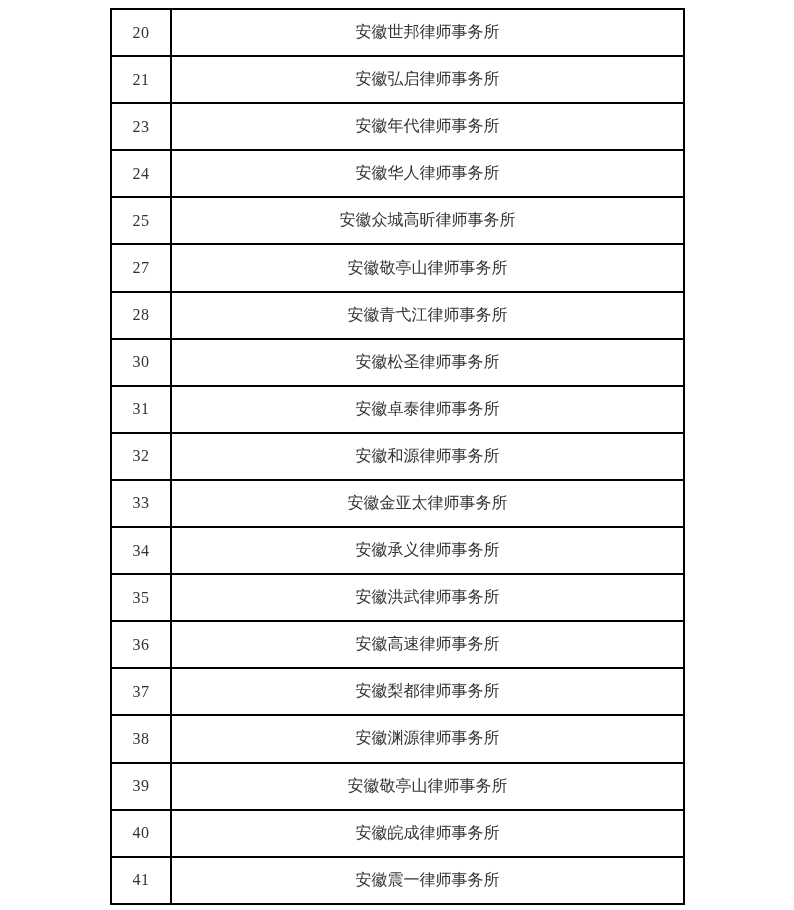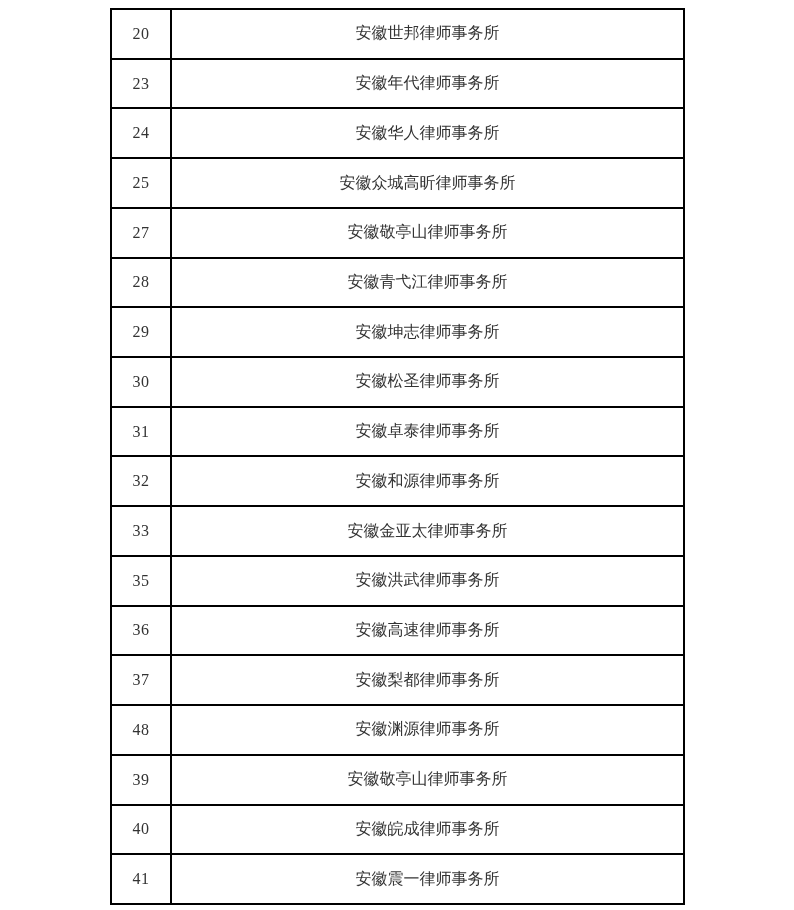--- a/index.html
+++ b/index.html
@@ -50,73 +50,77 @@
     <colgroup>
       <col class="col-num">
       <col class="col-name">
     </colgroup>
     <tbody id="firm-table-body">
         <tr>
           <td class="num-cell">20</td>
           <td class="name-cell">安徽世邦律师事务所</td>
         </tr>
         <tr>
+          <td class="num-cell">21</td>
+          <td class="name-cell">安徽弘启律师事务所</td>
+        </tr>
+        <tr>
           <td class="num-cell">23</td>
           <td class="name-cell">安徽年代律师事务所</td>
         </tr>
         <tr>
           <td class="num-cell">24</td>
           <td class="name-cell">安徽华人律师事务所</td>
         </tr>
         <tr>
           <td class="num-cell">25</td>
           <td class="name-cell">安徽众城高昕律师事务所</td>
         </tr>
         <tr>
           <td class="num-cell">27</td>
           <td class="name-cell">安徽敬亭山律师事务所</td>
         </tr>
         <tr>
           <td class="num-cell">28</td>
           <td class="name-cell">安徽青弋江律师事务所</td>
         </tr>
         <tr>
-          <td class="num-cell">29</td>
-          <td class="name-cell">安徽坤志律师事务所</td>
-        </tr>
-        <tr>
           <td class="num-cell">30</td>
           <td class="name-cell">安徽松圣律师事务所</td>
         </tr>
         <tr>
           <td class="num-cell">31</td>
           <td class="name-cell">安徽卓泰律师事务所</td>
         </tr>
         <tr>
           <td class="num-cell">32</td>
           <td class="name-cell">安徽和源律师事务所</td>
         </tr>
         <tr>
           <td class="num-cell">33</td>
           <td class="name-cell">安徽金亚太律师事务所</td>
         </tr>
         <tr>
+          <td class="num-cell">34</td>
+          <td class="name-cell">安徽承义律师事务所</td>
+        </tr>
+        <tr>
           <td class="num-cell">35</td>
           <td class="name-cell">安徽洪武律师事务所</td>
         </tr>
         <tr>
           <td class="num-cell">36</td>
           <td class="name-cell">安徽高速律师事务所</td>
         </tr>
         <tr>
           <td class="num-cell">37</td>
           <td class="name-cell">安徽梨都律师事务所</td>
         </tr>
         <tr>
-          <td class="num-cell">48</td>
+          <td class="num-cell">38</td>
           <td class="name-cell">安徽渊源律师事务所</td>
         </tr>
         <tr>
           <td class="num-cell">39</td>
           <td class="name-cell">安徽敬亭山律师事务所</td>
         </tr>
         <tr>
           <td class="num-cell">40</td>
           <td class="name-cell">安徽皖成律师事务所</td>
         </tr>

